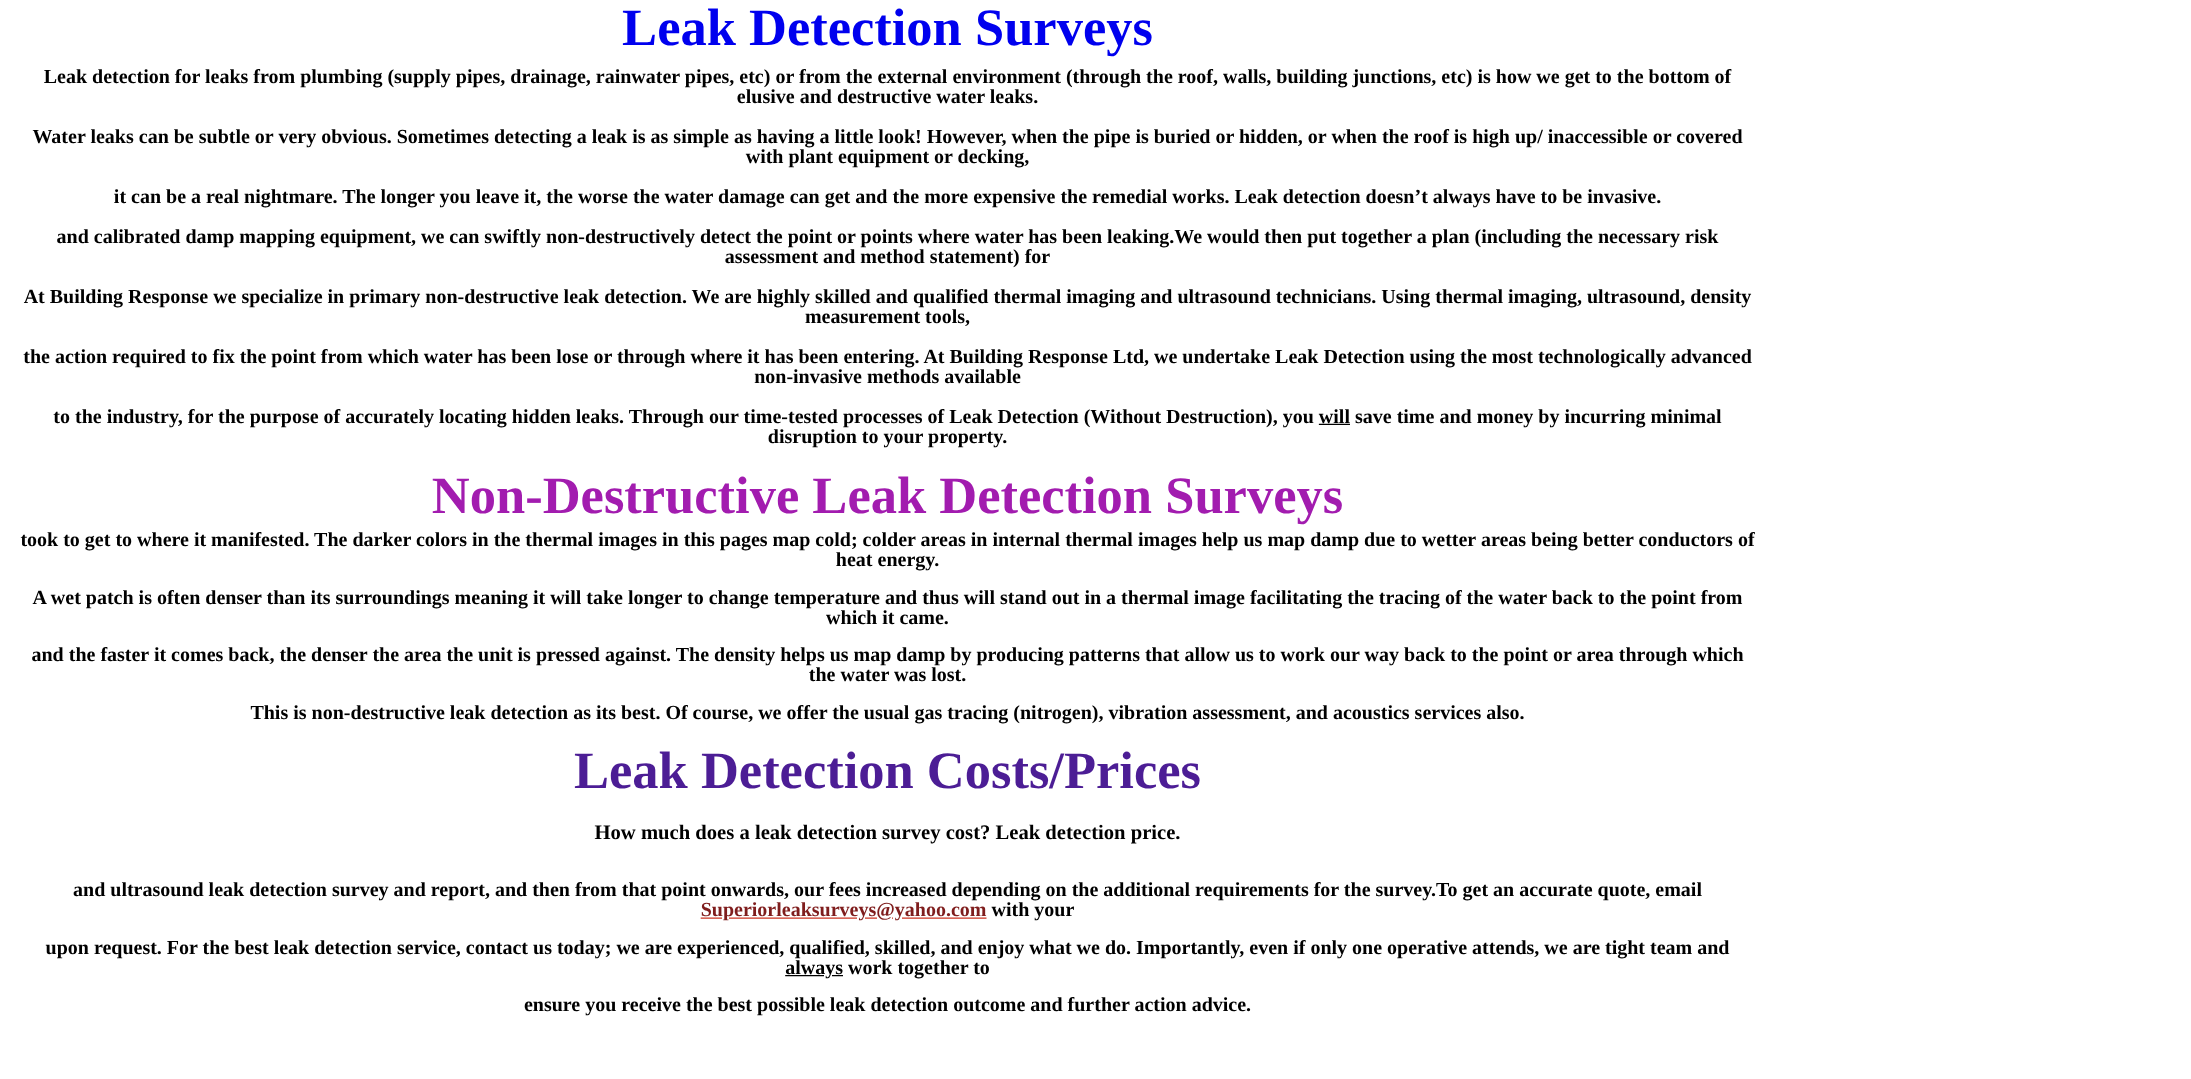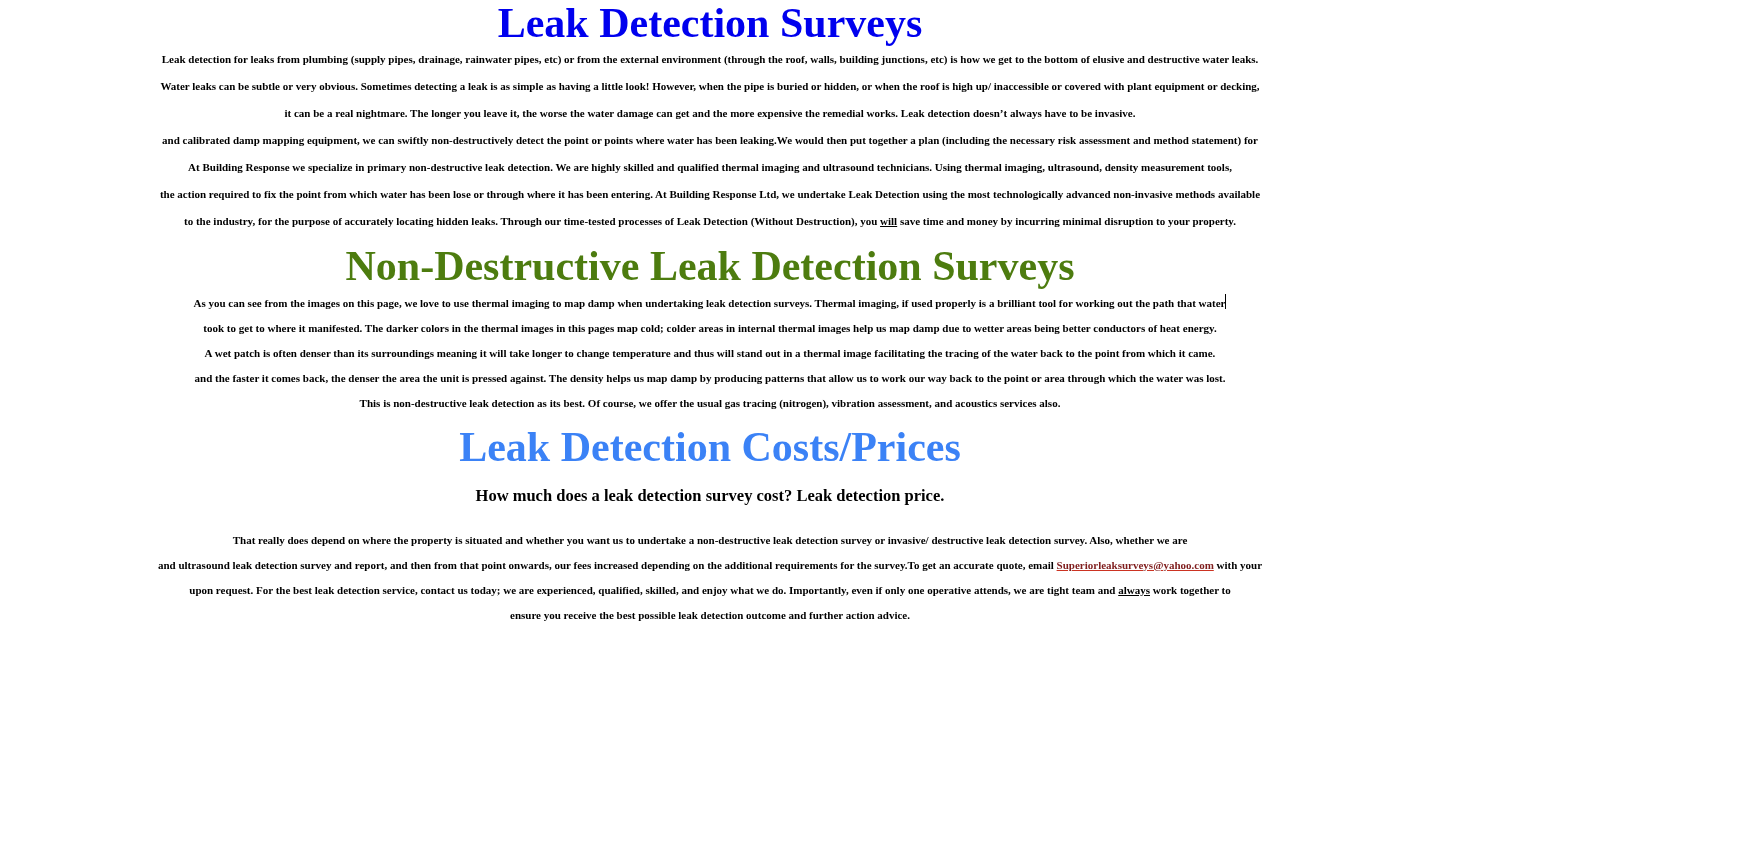--- a/index.html
+++ b/index.html
@@ -22,26 +22,26 @@
   h1.title {
     text-align: center;
     font-size: 42px;
     font-weight: bold;
     line-height: 1.0;
     margin: 0;
     padding: 0 0 2px 0;
     letter-spacing: 0px;
   }
   h1.title-blue { color: #0000EE; padding-top: 2px; }
-  h1.title-green { color: #4d7c0f; padding-top: 10px; padding-bottom: 0px; }
-  h1.title-red { color: #3b82f6; padding-top: 10px; padding-bottom: 0px; }
+  h1.title-green { color: #a21caf; padding-top: 10px; padding-bottom: 0px; }
+  h1.title-red { color: #4c1d95; padding-top: 10px; padding-bottom: 0px; }
 
   p.body-line {
     text-align: center;
-    font-size: 11px;
+    font-size: 16px;
     font-weight: bold;
     line-height: 1.0;
     margin: 0;
     padding: 8px 14px 8px 14px;
     color: #000000;
   }
   p.body-line.tight {
     padding-top: 7px;
     padding-bottom: 7px;
   }
@@ -77,27 +77,25 @@
   <p class="body-line">Leak detection for leaks from plumbing (supply pipes, drainage, rainwater pipes, etc) or from the external environment (through the roof, walls, building junctions, etc) is how we get to the bottom of elusive and destructive water leaks.</p>
   <p class="body-line">Water leaks can be subtle or very obvious. Sometimes detecting a leak is as simple as having a little look! However, when the pipe is buried or hidden, or when the roof is high up/ inaccessible or covered with plant equipment or decking,</p>
   <p class="body-line">it can be a real nightmare. The longer you leave it, the worse the water damage can get and the more expensive the remedial works. Leak detection doesn’t always have to be invasive.</p>
   <p class="body-line">and calibrated damp mapping equipment, we can swiftly non-destructively detect the point or points where water has been leaking.We would then put together a plan (including the necessary risk assessment and method statement) for</p>
   <p class="body-line">At Building Response we specialize in primary non-destructive leak detection. We are highly skilled and qualified thermal imaging and ultrasound technicians. Using thermal imaging, ultrasound, density measurement tools,</p>
   <p class="body-line">the action required to fix the point from which water has been lose or through where it has been entering. At Building Response Ltd, we undertake Leak Detection using the most technologically advanced non-invasive methods available</p>
   <p class="body-line"><span>to the industry, for the purpose of accurately locating hidden leaks. Through our time-tested processes of Leak Detection (Without Destruction), you </span><span class="u">will</span><span> save time and money by incurring minimal disruption to your property.</span></p>
 
   <h1 class="title title-green">Non-Destructive Leak Detection Surveys</h1>
 
-  <p class="body-line tight"><span>As you can see from the images on this page, we love to use thermal imaging to map damp when undertaking leak detection surveys. Thermal imaging, if used properly is a brilliant tool for working out the path that water</span><span class="caret"></span></p>
   <p class="body-line tight">took to get to where it manifested. The darker colors in the thermal images in this pages map cold; colder areas in internal thermal images help us map damp due to wetter areas being better conductors of heat energy.</p>
   <p class="body-line tight">A wet patch is often denser than its surroundings meaning it will take longer to change temperature and thus will stand out in a thermal image facilitating the tracing of the water back to the point from which it came.</p>
   <p class="body-line tight">and the faster it comes back, the denser the area the unit is pressed against. The density helps us map damp by producing patterns that allow us to work our way back to the point or area through which the water was lost.</p>
   <p class="body-line tight">This is non-destructive leak detection as its best. Of course, we offer the usual gas tracing (nitrogen), vibration assessment, and acoustics services also.</p>
 
   <h1 class="title title-red">Leak Detection Costs/Prices</h1>
   <p class="subline">How much does a leak detection survey cost? Leak detection price.</p>
 
-  <p class="body-line tight">That really does depend on where the property is situated and whether you want us to undertake a non-destructive leak detection survey or invasive/ destructive leak detection survey. Also, whether we are</p>
   <p class="body-line tight"><span>and ultrasound leak detection survey and report, and then from that point onwards, our fees increased depending on the additional requirements for the survey.To get an accurate quote, email </span><a class="email" href="#">Superiorleaksurveys@yahoo.com</a><span> with your</span></p>
   <p class="body-line tight"><span>upon request. For the best leak detection service, contact us today; we are experienced, qualified, skilled, and enjoy what we do. Importantly, even if only one operative attends, we are tight team and </span><span class="u">always</span><span> work together to</span></p>
   <p class="body-line tight">ensure you receive the best possible leak detection outcome and further action advice.</p>
 
 </div>
 
 </body></html>

